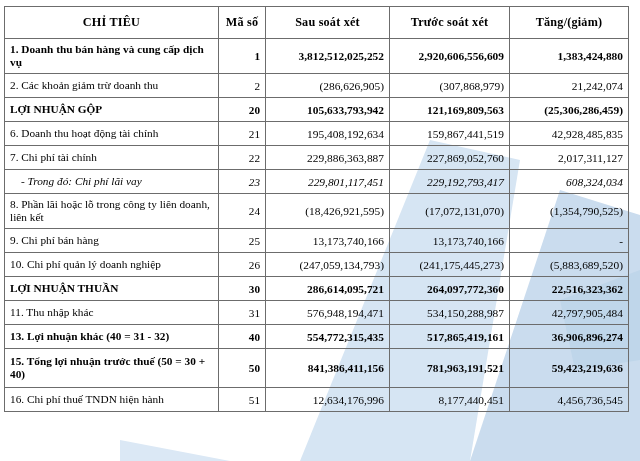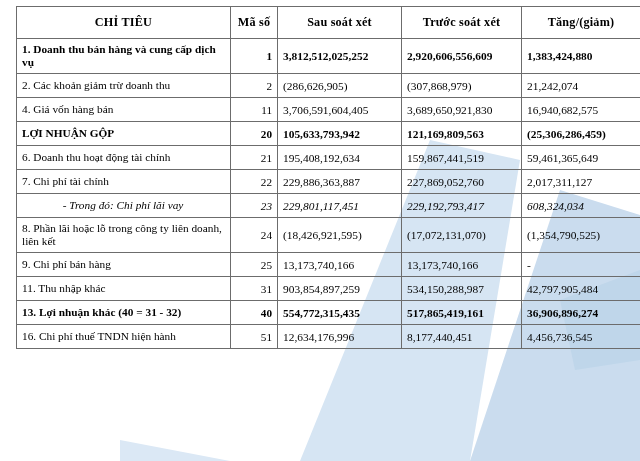--- a/index.html
+++ b/index.html
@@ -18,21 +18,21 @@
   
   #watermark {
     position: absolute;
     inset: 0;
     z-index: 0;
     pointer-events: none;
   }
 
   #sheet {
     position: absolute;
-    left: 16px;
+    left: 4px;
     top: 6px;
     width: 624px;
     height: 448px;
     z-index: 2;
   }
 
   table.fin {
     width: 624px;
     border-collapse: collapse;
     table-layout: fixed;
@@ -66,28 +66,29 @@
     text-align: left;
     padding-left: 8px;
     line-height: 1.12;
   }
   td.code {
     text-align: right;
     padding-right: 6px;
     font-size: 11.2px;
   }
   td.num {
+    text-align: right;
     padding-right: 7px;
     white-space: nowrap;
     font-size: 11.4px;
   }
 
   tr.bold td { font-weight: bold; }
   tr.ital td { font-style: italic; }
-  tr.ital td.label { padding-left: 4px; text-align: center; }
+  tr.ital td.label { padding-left: 16px; }
 
   
   .row-tall td { height: 30px; }
   .row-std td  { height: 19px; }
   .row-xtall td { height: 34px; }
 </style>
 </head>
 <body>
 
 <svg id="watermark" viewBox="0 0 640 461" preserveAspectRatio="none" aria-hidden="true">
@@ -123,40 +124,33 @@
           <td class="num">2,920,606,556,609</td>
           <td class="num">1,383,424,880</td>
         </tr>
         <tr class="row-std">
           <td class="label">2. Các khoản giảm trừ doanh thu</td>
           <td class="code">2</td>
           <td class="num">(286,626,905)</td>
           <td class="num">(307,868,979)</td>
           <td class="num">21,242,074</td>
         </tr>
-        <tr class="row-std">
-          <td class="label">4. Giá vốn hàng bán</td>
-          <td class="code">11</td>
-          <td class="num">3,706,591,604,405</td>
-          <td class="num">3,689,650,921,830</td>
-          <td class="num">16,940,682,575</td>
-        </tr>
         <tr class="bold row-std">
           <td class="label">LỢI NHUẬN GỘP</td>
           <td class="code">20</td>
           <td class="num">105,633,793,942</td>
           <td class="num">121,169,809,563</td>
           <td class="num">(25,306,286,459)</td>
         </tr>
         <tr class="row-std">
           <td class="label">6. Doanh thu hoạt động tài chính</td>
           <td class="code">21</td>
           <td class="num">195,408,192,634</td>
           <td class="num">159,867,441,519</td>
-          <td class="num">59,461,365,649</td>
+          <td class="num">42,928,485,835</td>
         </tr>
         <tr class="row-std">
           <td class="label">7. Chi phí tài chính</td>
           <td class="code">22</td>
           <td class="num">229,886,363,887</td>
           <td class="num">227,869,052,760</td>
           <td class="num">2,017,311,127</td>
         </tr>
         <tr class="ital row-std">
           <td class="label">- Trong đó: Chi phí lãi vay</td>
@@ -173,33 +167,54 @@
           <td class="num">(1,354,790,525)</td>
         </tr>
         <tr class="row-std">
           <td class="label">9. Chi phí bán hàng</td>
           <td class="code">25</td>
           <td class="num">13,173,740,166</td>
           <td class="num">13,173,740,166</td>
           <td class="num">-</td>
         </tr>
         <tr class="row-std">
+          <td class="label">10. Chi phí quản lý doanh nghiệp</td>
+          <td class="code">26</td>
+          <td class="num">(247,059,134,793)</td>
+          <td class="num">(241,175,445,273)</td>
+          <td class="num">(5,883,689,520)</td>
+        </tr>
+        <tr class="bold row-std">
+          <td class="label">LỢI NHUẬN THUẦN</td>
+          <td class="code">30</td>
+          <td class="num">286,614,095,721</td>
+          <td class="num">264,097,772,360</td>
+          <td class="num">22,516,323,362</td>
+        </tr>
+        <tr class="row-std">
           <td class="label">11. Thu nhập khác</td>
           <td class="code">31</td>
-          <td class="num">903,854,897,259</td>
+          <td class="num">576,948,194,471</td>
           <td class="num">534,150,288,987</td>
           <td class="num">42,797,905,484</td>
         </tr>
         <tr class="bold row-std">
           <td class="label">13. Lợi nhuận khác (40 = 31 - 32)</td>
           <td class="code">40</td>
           <td class="num">554,772,315,435</td>
           <td class="num">517,865,419,161</td>
           <td class="num">36,906,896,274</td>
         </tr>
+        <tr class="bold row-xtall">
+          <td class="label">15. Tổng lợi nhuận trước thuế (50 = 30 + 40)</td>
+          <td class="code">50</td>
+          <td class="num">841,386,411,156</td>
+          <td class="num">781,963,191,521</td>
+          <td class="num">59,423,219,636</td>
+        </tr>
         <tr class="row-std">
           <td class="label">16. Chi phí thuế TNDN hiện hành</td>
           <td class="code">51</td>
           <td class="num">12,634,176,996</td>
           <td class="num">8,177,440,451</td>
           <td class="num">4,456,736,545</td>
         </tr>
       </tbody>
   </table>
 </div>

